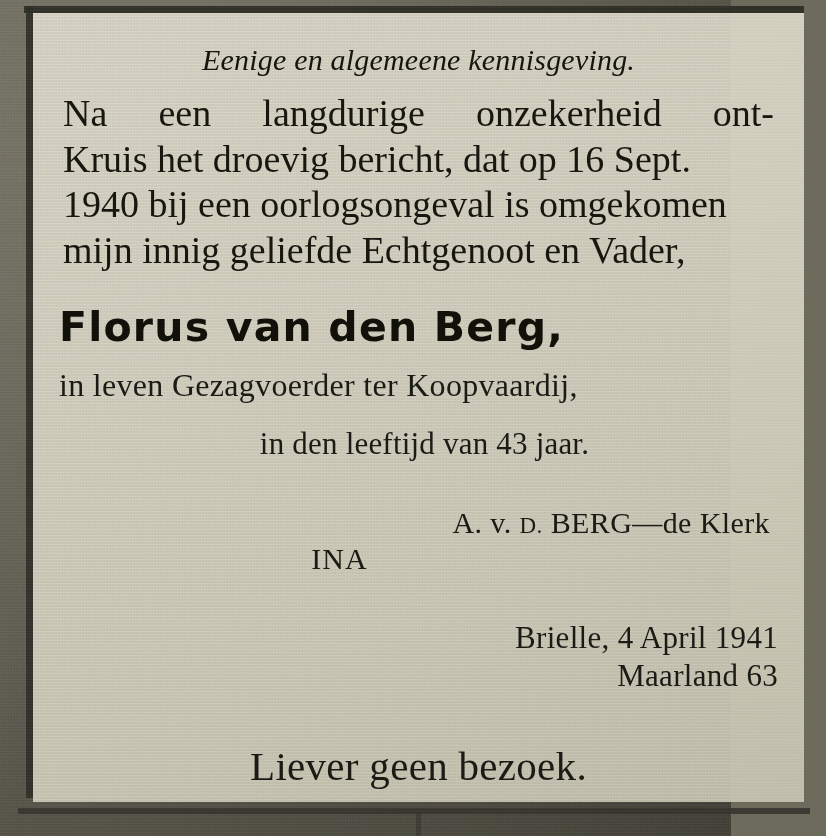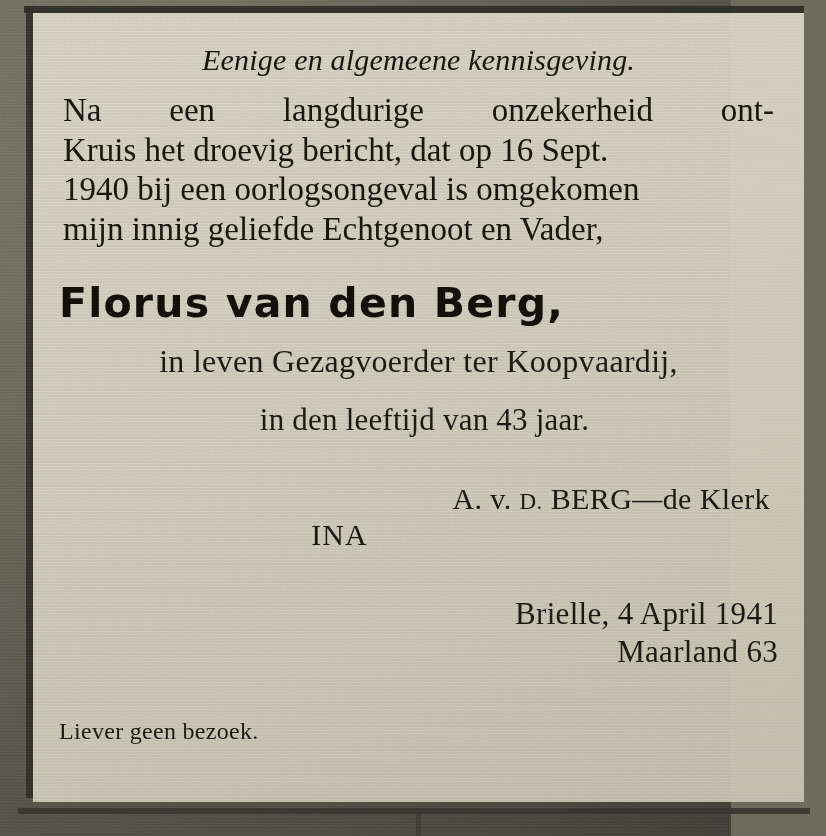--- a/index.html
+++ b/index.html
@@ -115,21 +115,21 @@
   .headline {
     text-align: center;
     font-style: italic;
     font-size: 30px;
     letter-spacing: 0.2px;
     margin: 0 0 14px 0;
     color: #16160f;
   }
 
   .body-block {
-    font-size: 33px;
+    font-size: 38px;
     line-height: 1.20;
     text-align: justify;
     text-align-last: justify;
     margin: 0 4px 8px 4px;
     color: #17170f;
   }
   .body-block .ln {
     display: block;
     text-align: justify;
     text-align-last: justify;
@@ -147,21 +147,21 @@
     font-weight: bold;
     font-size: 41px;
     letter-spacing: 1.2px;
     margin: 30px 0 16px 0;
     color: #111109;
     font-family: "DejaVu Sans", sans-serif;
   }
 
   .subline {
     font-size: 32px;
-    text-align: center;
+    text-align: left;
     margin: 6px 0 0 0;
     letter-spacing: 0.3px;
   }
   .agelines {
     font-size: 31px;
     text-align: center;
     margin: 22px 0 0 12px;
     letter-spacing: 0.2px;
   }
 
@@ -190,22 +190,22 @@
     margin: 44px 0 0 8px;
     letter-spacing: 0.3px;
   }
   .address {
     font-size: 31px;
     margin: 2px 0 0 26px;
     letter-spacing: 0.3px;
   }
 
   .footer {
-    font-size: 24px;
-    text-align: left;
+    font-size: 41px;
+    text-align: center;
     margin: 48px 0 0 0;
     letter-spacing: 0.3px;
   }
 
   
   .blotch {
     position: absolute;
     border-radius: 50%;
     pointer-events: none;
   }

